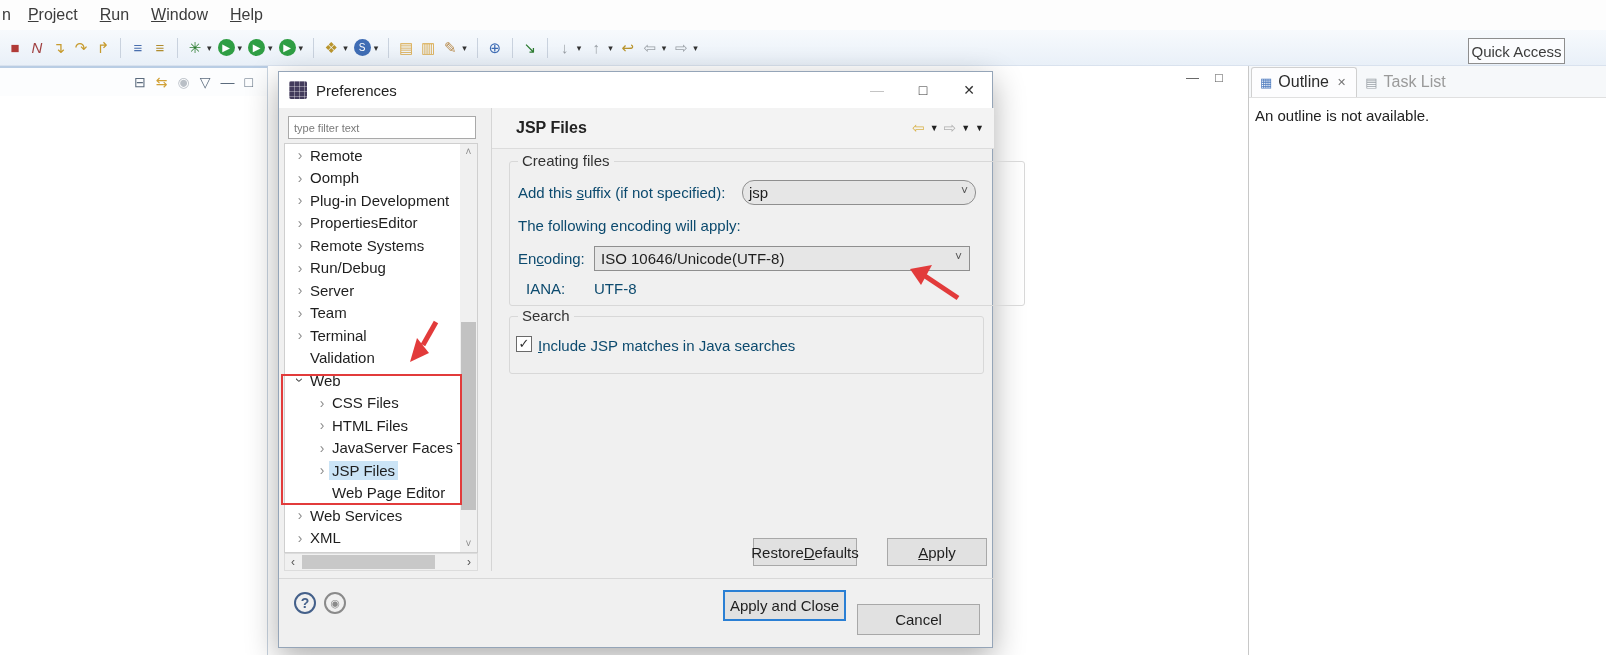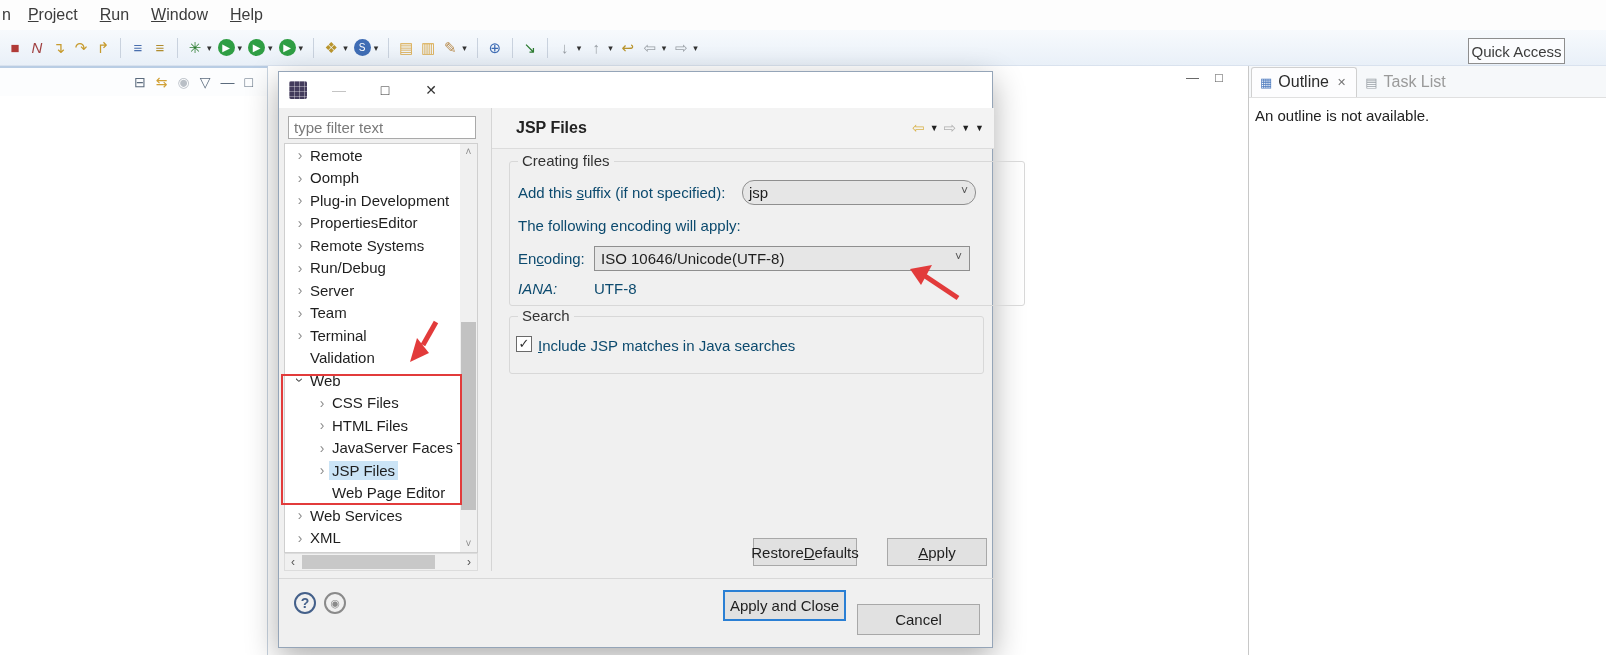--- a/index.html
+++ b/index.html
@@ -64,21 +64,21 @@
                                linear-gradient(rgba(255,255,255,.35) 1px, transparent 1px);
               background-size:5px 5px; }
   .dlg-title { font-size:15px; color:#222; flex:1; }
   .win-btn { width:46px; height:36px; display:flex; align-items:center; justify-content:center;
              font-size:14px; color:#333; cursor:default; }
   .win-btn.min { color:#c4c4c4; }
 
   .dlg-body { position:relative; width:100%; height:541px; }
 
   .filter-input { position:absolute; left:9px; top:8px; width:188px; height:23px;
-                  border:1px solid #a9a9a9; background:#fff; font-size:15px; padding:0 5px;
+                  border:1px solid #a9a9a9; background:#fff; font-size:11px; padding:0 5px;
                   font-family:"Liberation Sans",sans-serif; color:#222; }
   .filter-input::placeholder { color:#7a7a7a; }
 
   .tree { position:absolute; left:5px; top:35px; width:194px; height:410px;
           background:#fff; border:1px solid #cfcfcf; overflow:hidden; }
   .tree-rows { position:absolute; left:0; top:0; width:177px; }
   .tree-row { height:22.5px; display:flex; align-items:center; font-size:15px;
               white-space:nowrap; cursor:default; }
   .tree-row .exp { width:14px; text-align:center; color:#8c8c8c; font-size:14px; flex:none; }
   .tree-row .exp.open { transform:rotate(90deg); color:#444; }
@@ -221,20 +221,21 @@
         <span class="t-icon" style="color: rgb(154, 160, 166);">▤</span>
         <span>Task List</span>
       </div>
     </div>
   <div class="rp-content">An outline is not available.</div>
 </div>
 
 <div class="dialog">
   <div class="titlebar">
     <div class="dlg-icon"></div>
+    <div class="dlg-title">Preferences</div>
     <div class="win-btn min">—</div>
     <div class="win-btn">□</div>
     <div class="win-btn">✕</div>
   </div>
 
   <div class="dlg-body">
     <input class="filter-input" type="text" placeholder="type filter text" style="">
 
     <div class="tree">
       <div class="tree-rows">
@@ -342,21 +343,21 @@
       <div class="combo" style="left:232px; top:18px; width:234px;border-radius:12px;">
         <span>jsp</span>
         <span class="chev">˅</span>
       </div>
       <div class="g-label" style="left:8px; top:55px;">The following encoding will apply:</div>
       <div class="g-label" style="left:8px; top:88px;"><span>En</span><span class="u">c</span><span>oding:</span></div>
       <div class="combo" style="left:84px; top:84px; width:376px;">
         <span>ISO 10646/Unicode(UTF-8)</span>
         <span class="chev">˅</span>
       </div>
-      <div class="g-label" style="left:8px; top:118px;font-style:italic;">IANA:</div>
+      <div class="g-label" style="left:16px; top:118px;">IANA:</div>
       <div class="g-label" style="left:84px; top:118px;">UTF-8</div>
     </div>
 
     <div class="groupbox" style="left:230px; top:208px; width:475px; height:58px;">
       <div class="legend">Search</div>
       <div class="checkbox" style="left:6px; top:19px;">
         <span>✓</span>
       </div>
       <div class="g-label" style="left:28px; top:20px;"><span class="u">I</span><span>nclude JSP matches in Java searches</span></div>
     </div>

